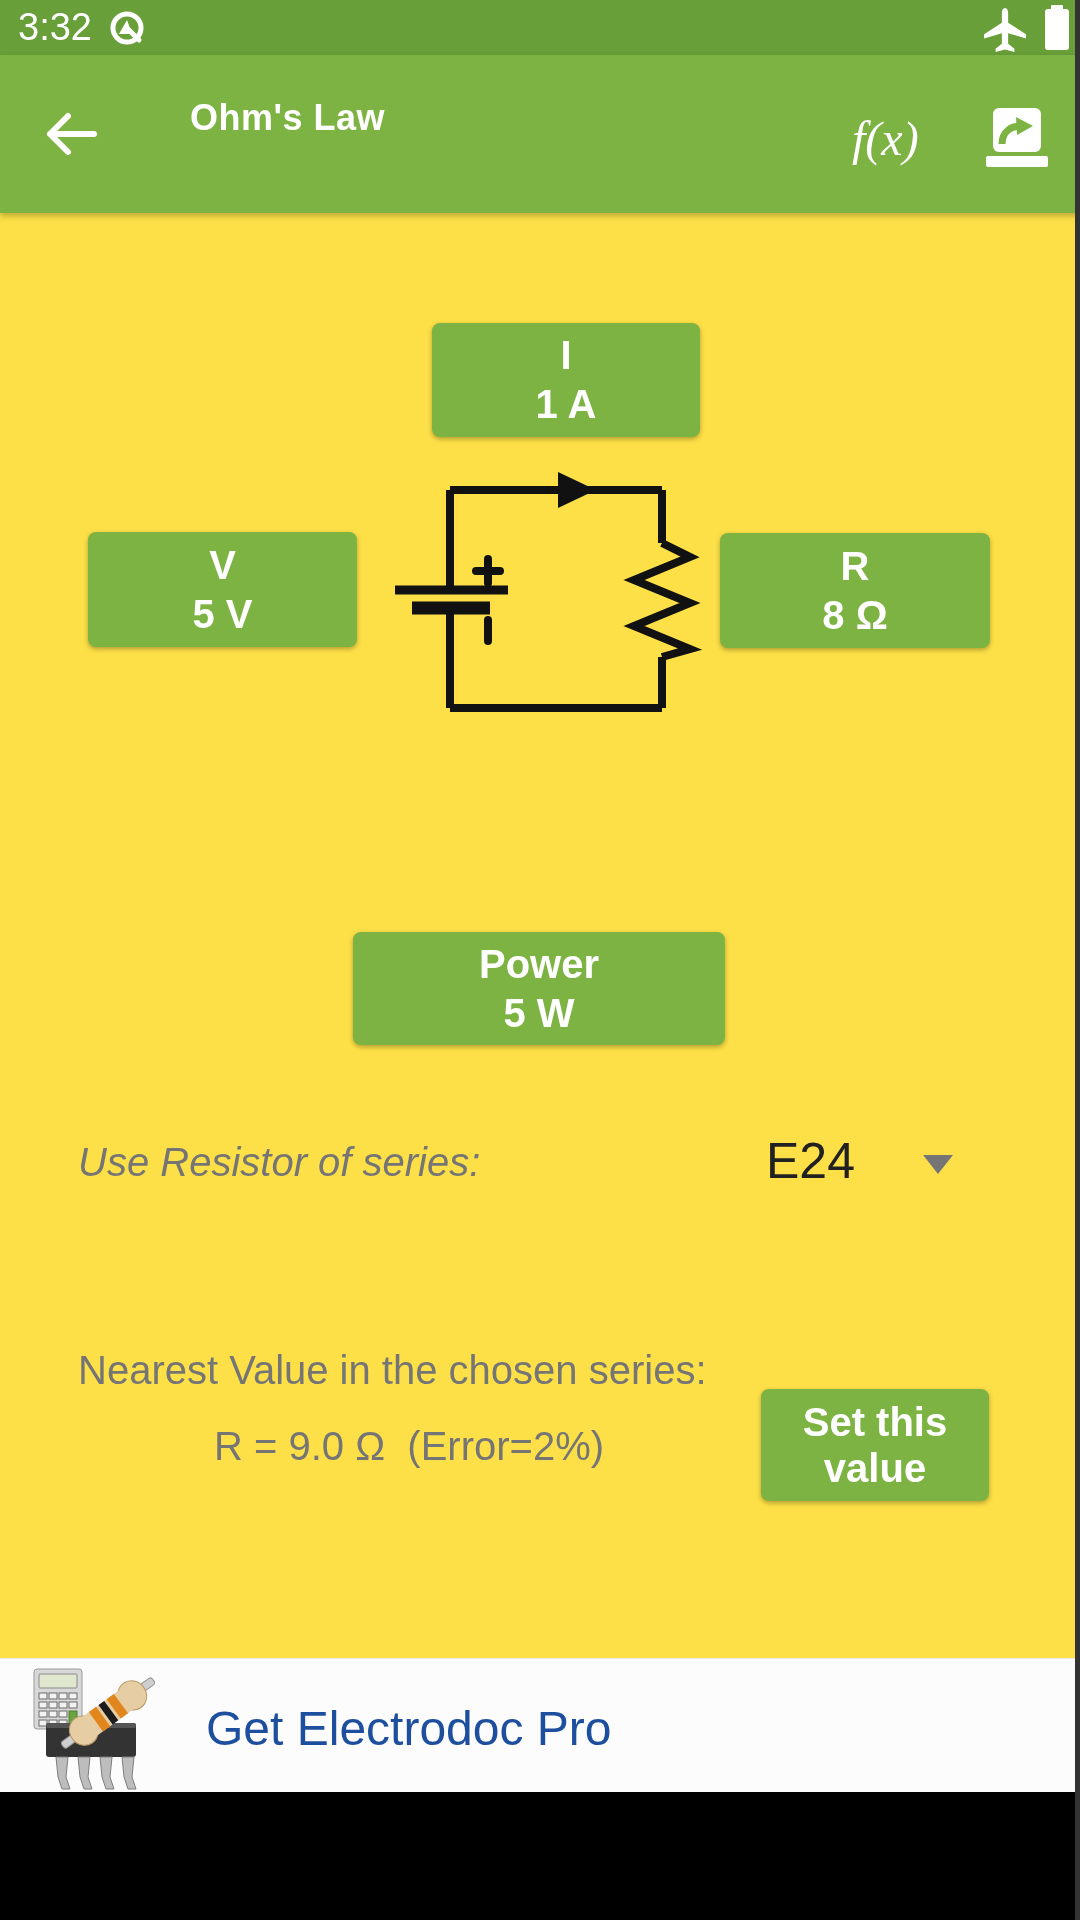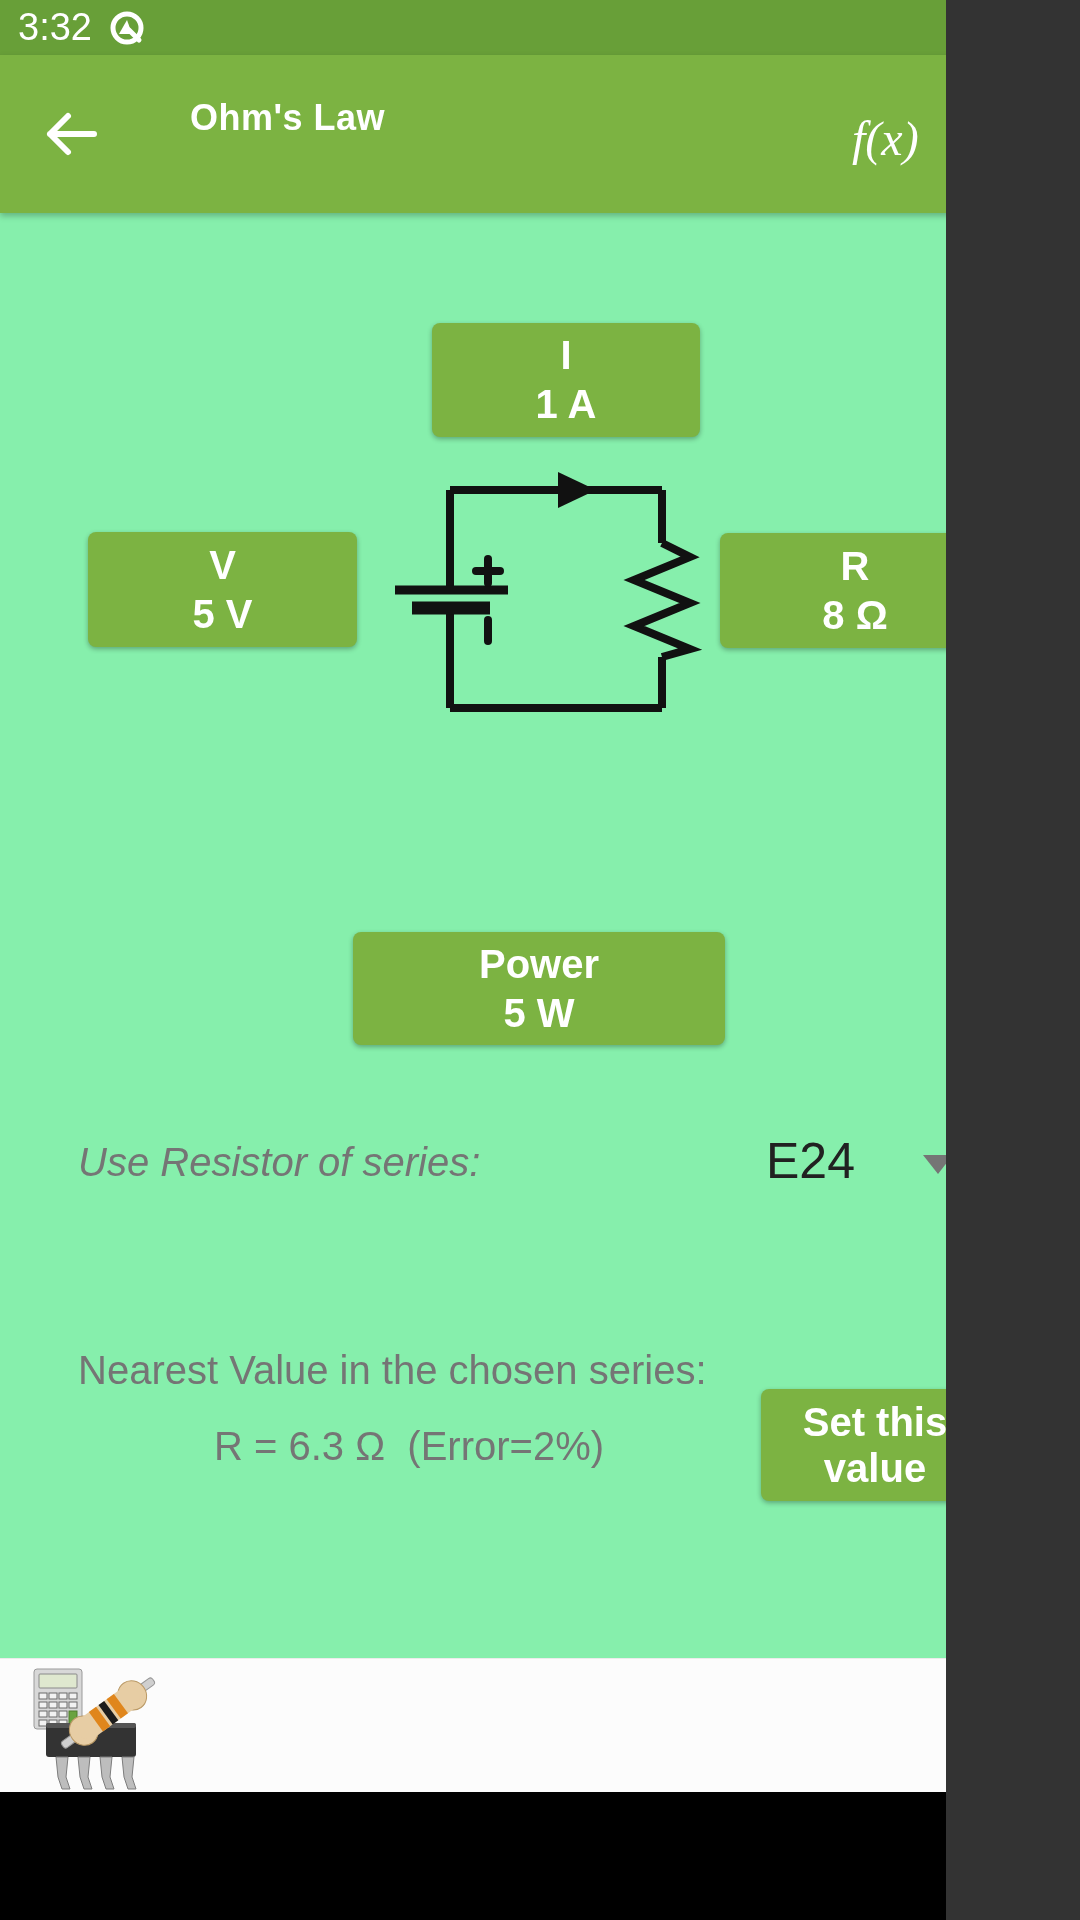--- a/index.html
+++ b/index.html
@@ -1,18 +1,18 @@
 <!DOCTYPE html>
 <html><head>
 <meta charset="utf-8">
 <style>
   html,body{margin:0;padding:0;background:#333;}
   #phone{
-    position:relative;width:946px;height:1920px;overflow:hidden;
-    background:#86efac;
+    position:relative;width:1075px;height:1920px;overflow:hidden;
+    background:#fde047;
     font-family:"Liberation Sans","DejaVu Sans",sans-serif;
     -webkit-font-smoothing:antialiased;
   }
   
   .status-bar{position:absolute;left:0;top:0;width:1080px;height:55px;background:#689f38;}
   .status-time{position:absolute;left:18px;top:0;height:55px;line-height:55px;color:#fff;font-size:38px;}
   .q-icon{position:absolute;left:106px;top:7px;}
   .plane-icon{position:absolute;left:982px;top:6px;}
   .battery-icon{position:absolute;left:1038px;top:4px;}
   
@@ -126,21 +126,21 @@
   <button class="gbtn" id="btn-power">
     <span>Power</span>
     <span>5 W</span>
   </button>
 
   <div class="gray-caption" id="series-label">Use Resistor of series:</div>
   <div class="series-value">E24</div>
   <div class="caret-down"></div>
 
   <div class="gray-caption" id="nearest-caption">Nearest Value in the chosen series:</div>
-  <div class="gray-caption" id="nearest-value">R = 6.3 Ω  (Error=2%)</div>
+  <div class="gray-caption" id="nearest-value">R = 9.0 Ω  (Error=2%)</div>
   <button class="gbtn" id="btn-set">Set this value</button>
 
   <div class="ad-banner">
     <svg class="ad-icon" width="130" height="128" viewBox="0 0 130 128">
 
       <g>
         <rect x="4" y="4" width="48" height="60" rx="3" fill="#d8d8d8" stroke="#9a9a9a"></rect>
         <rect x="9" y="9" width="38" height="14" rx="1" fill="#dfe8cf" stroke="#8a8a8a"></rect>
         <g fill="#f2f2f2" stroke="#6a6a6a" stroke-width="1">
           <rect x="9" y="28" width="8" height="6"></rect>
@@ -176,20 +176,21 @@
         <rect x="-56" y="-4" width="16" height="8" rx="3" fill="#cfcfcf" stroke="#969696"></rect>
         <rect x="40" y="-4" width="16" height="8" rx="3" fill="#cfcfcf" stroke="#969696"></rect>
         <ellipse cx="-30" cy="0" rx="14" ry="15" fill="#e7cda4" stroke="#bb9a66"></ellipse>
         <ellipse cx="30" cy="0" rx="14" ry="15" fill="#e7cda4" stroke="#bb9a66"></ellipse>
         <rect x="-36" y="-12" width="72" height="24" rx="12" fill="#e7cda4"></rect>
         <rect x="-15" y="-12" width="9" height="24" fill="#e0861c"></rect>
         <rect x="-3" y="-12" width="7" height="24" fill="#1c1c1c"></rect>
         <rect x="7" y="-12" width="9" height="24" fill="#e0861c"></rect>
       </g>
     </svg>
+    <div class="ad-text">Get Electrodoc Pro</div>
   </div>
 
   <div class="nav-bar">
     
     
     
   </div>
 
 </div>
 

